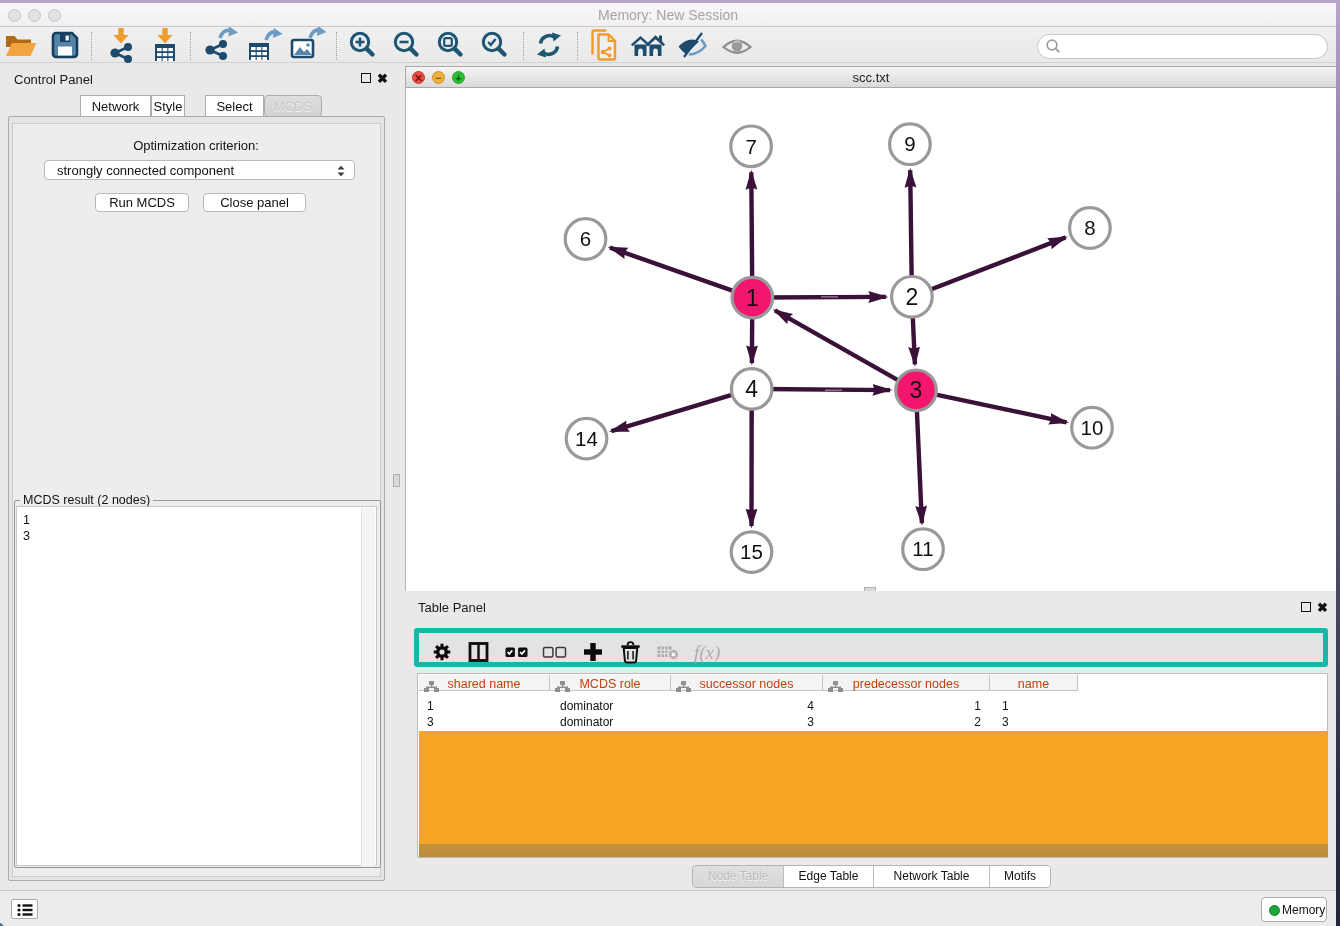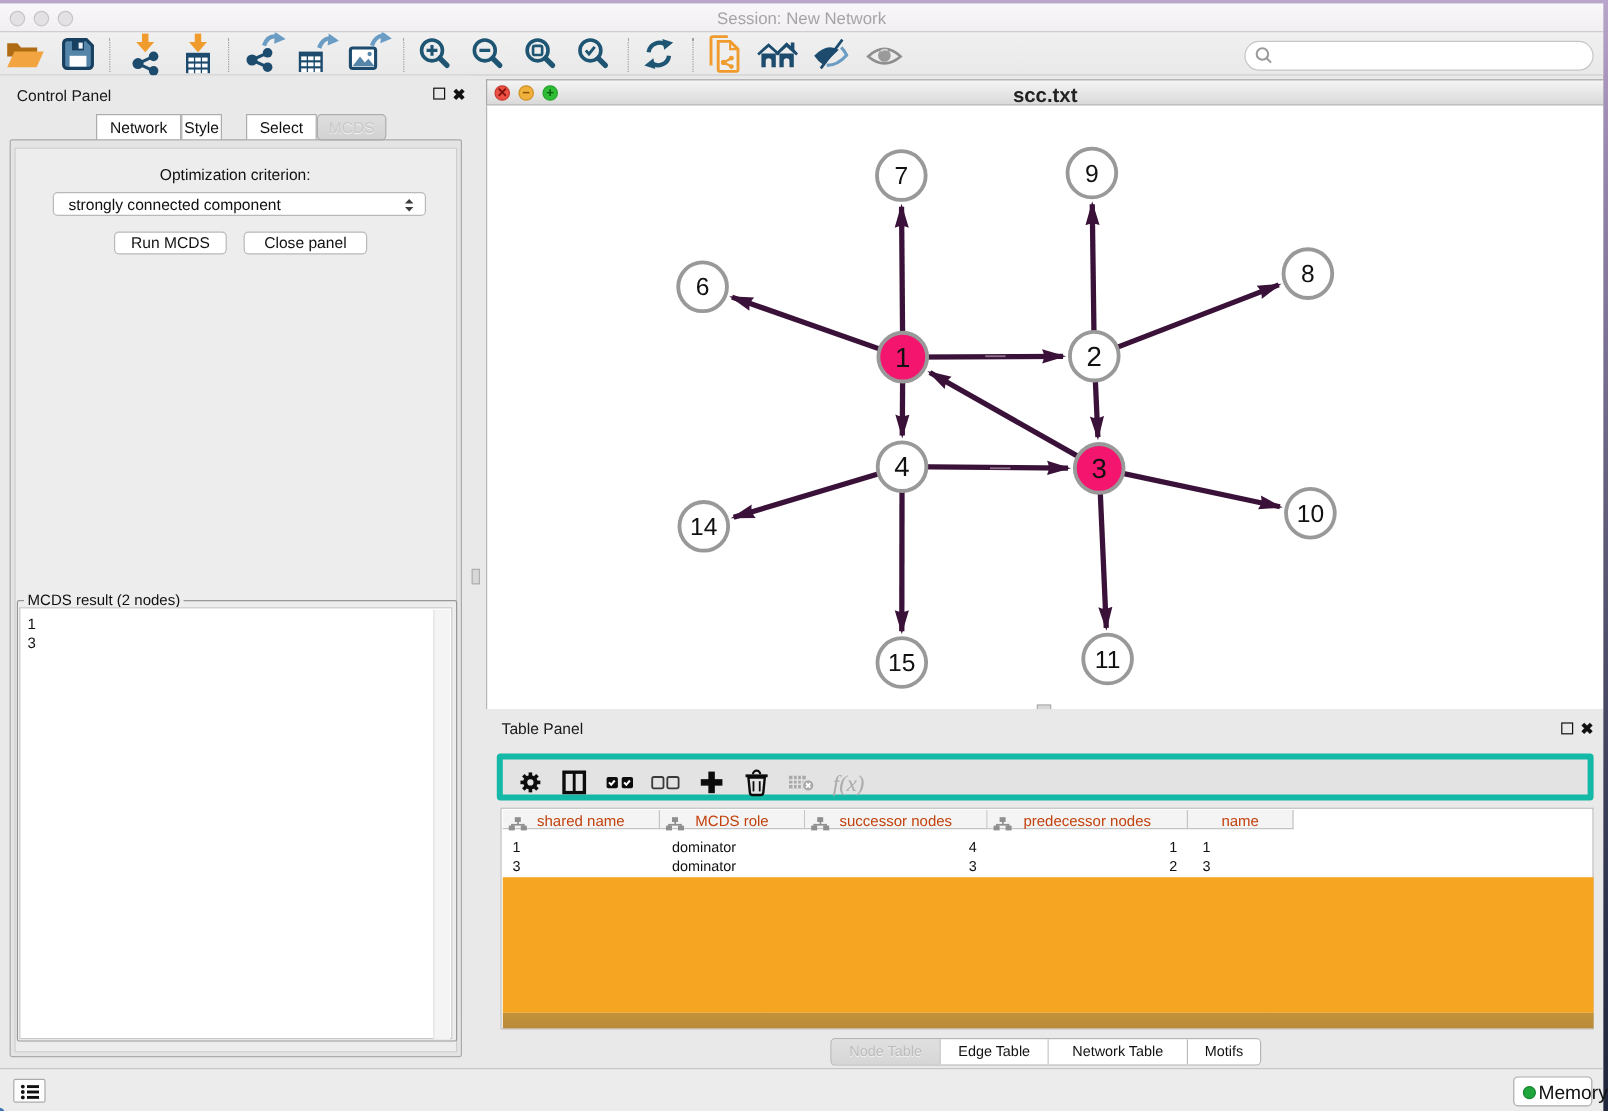--- a/index.html
+++ b/index.html
@@ -49,22 +49,22 @@
   #reswhite{position:absolute;left:16px;top:443px;width:361px;height:360px;background:#fff;
       border:1px solid #c8c8c8;box-sizing:border-box;}
   #resscroll{position:absolute;right:1px;top:1px;width:13px;height:358px;background:#f4f4f4;
       border-left:1px solid #e2e2e2;}
   #reswhite .ln{position:absolute;left:6px;font-size:12.5px;color:#111;}
   
   #netwin{position:absolute;left:405px;top:63px;width:931px;height:528px;}
   #nettitle{position:absolute;left:0;top:0;width:931px;height:22px;
       background:linear-gradient(#f5f5f5,#d9d9d9);border:1px solid #a9a9a9;border-right:none;
       box-sizing:border-box;}
-  #nettitle .t{position:absolute;width:100%;text-align:center;top:3px;font-size:17px;
-      font-weight:bold;color:#222;}
+  #nettitle .t{position:absolute;width:100%;text-align:center;top:3px;font-size:13px;
+      font-weight:normal;color:#222;}
   .light{position:absolute;top:3.5px;width:13px;height:13px;border-radius:50%;box-sizing:border-box;
       font-size:11px;font-weight:bold;text-align:center;line-height:12px;}
   #netcanvas{position:absolute;left:0;top:22px;width:931px;height:503px;background:#fff;
       border-left:1px solid #b5b5b5;box-sizing:border-box;}
   
   #tpanel{position:absolute;left:405px;top:588px;width:931px;height:299px;background:#e9e9e9;}
   #tpanel .hdr{position:absolute;left:13px;top:9px;font-size:13px;color:#1a1a1a;}
   #ttoolbar{position:absolute;left:9px;top:37px;width:914px;height:39px;background:#e3e3e3;
       border:5px solid #14b8a6;border-radius:3px;box-sizing:border-box;}
   #ttable{position:absolute;left:12px;top:82px;width:911px;height:185px;background:#fff;
@@ -89,21 +89,21 @@
   #membtn{position:absolute;right:9px;top:6px;width:66px;height:25px;background:#fff;
       border:1px solid #ababab;border-radius:4px;box-sizing:border-box;font-size:12px;color:#111;}
 </style>
 </head>
 <body>
 <div id="app">
   <div id="mactitle">
     <div class="mdot" style="left:8px;"></div>
     <div class="mdot" style="left:28px;"></div>
     <div class="mdot" style="left:48px;"></div>
-    <div class="t">Session: New Network</div>
+    <div class="t">Memory: New Session</div>
   </div>
   <div id="toolbar">
     <div class="tsep" style="left:91px;"></div>
     <div class="tsep" style="left:190px;"></div>
     <div class="tsep" style="left:336px;"></div>
     <div class="tsep" style="left:523px;"></div>
     <div class="tsep" style="left:577px;"></div>
     <svg width="1336" height="37" style="position:absolute;left:0;top:0;">
 
       <g transform="translate(21,18)">
@@ -466,17 +466,17 @@
             <rect x="5.5" y="2.3" width="10" height="2.4"></rect>
           <circle cx="2" cy="8" r="1.6"></circle>
             <rect x="5.5" y="6.8" width="10" height="2.4"></rect>
           <circle cx="2" cy="12.5" r="1.6"></circle>
             <rect x="5.5" y="11.3" width="10" height="2.4"></rect>
         </g>
       </svg>
     </div>
     <div id="membtn">
       <span style="position:absolute;left:6.5px;top:6.5px;width:11px;height:11px;border-radius:50%;background:#1ea53c;border:1px solid #158430;box-sizing:border-box;"></span>
-      <span style="position:absolute;left:20px;top:5px;font-size:16px;">Memory</span>
+      <span style="position:absolute;left:20px;top:5px;font-size:12px;">Memory</span>
     </div>
     <div style="position:absolute;left:-6px;top:32px;width:10px;height:10px;border-radius:50%;background:#3a75b0;"></div>
   </div>
 </div>
 
 </body></html>

